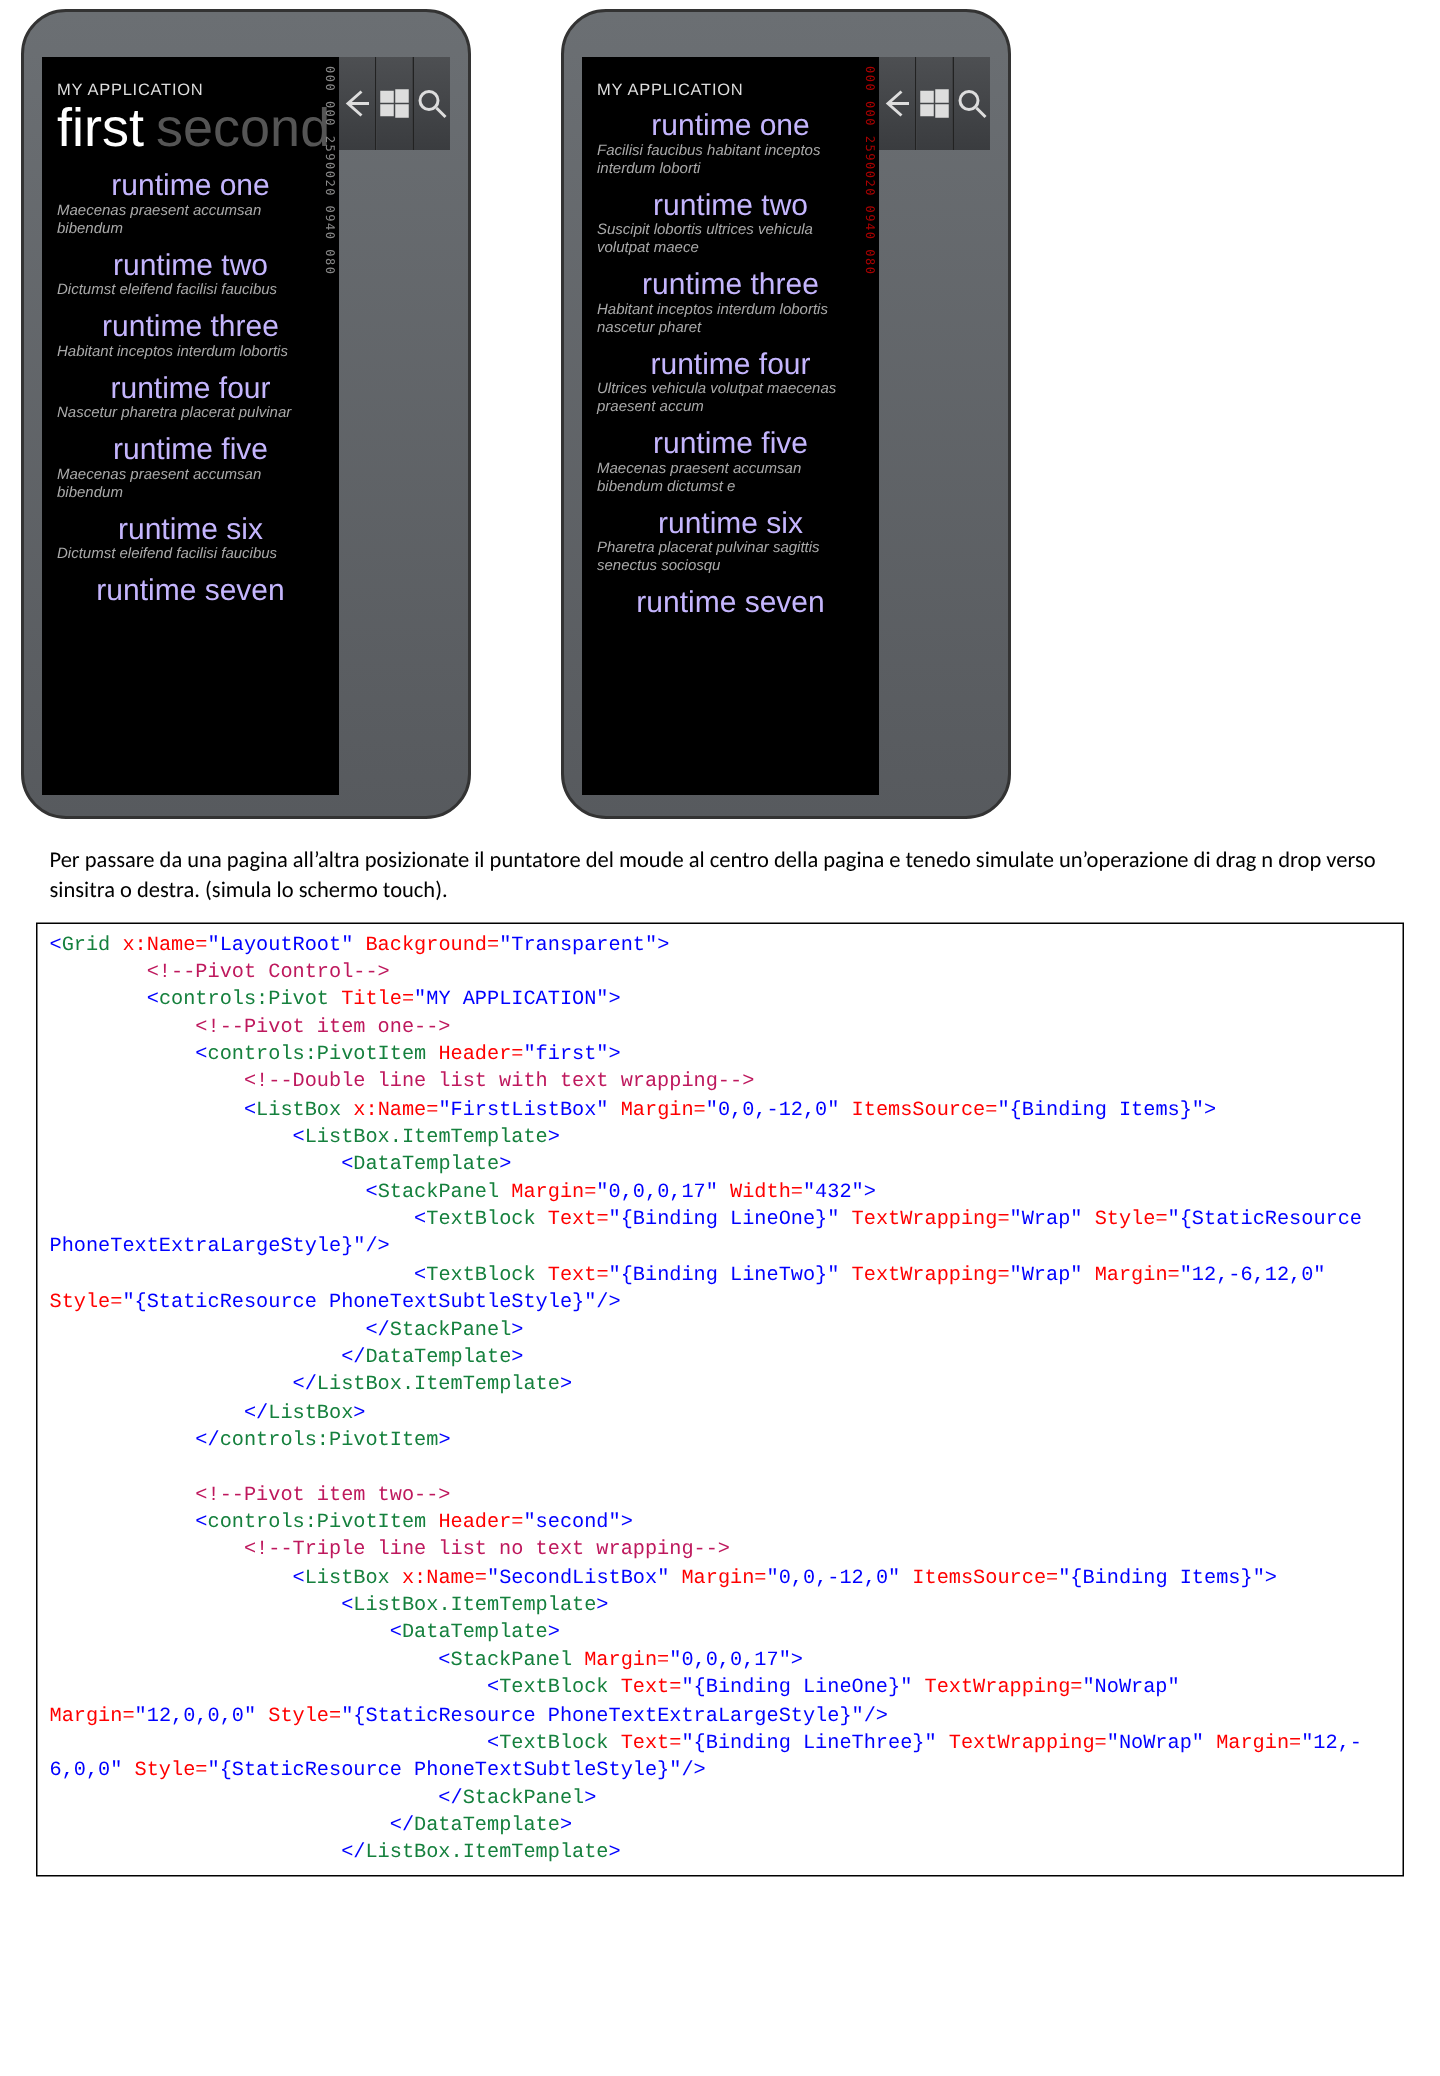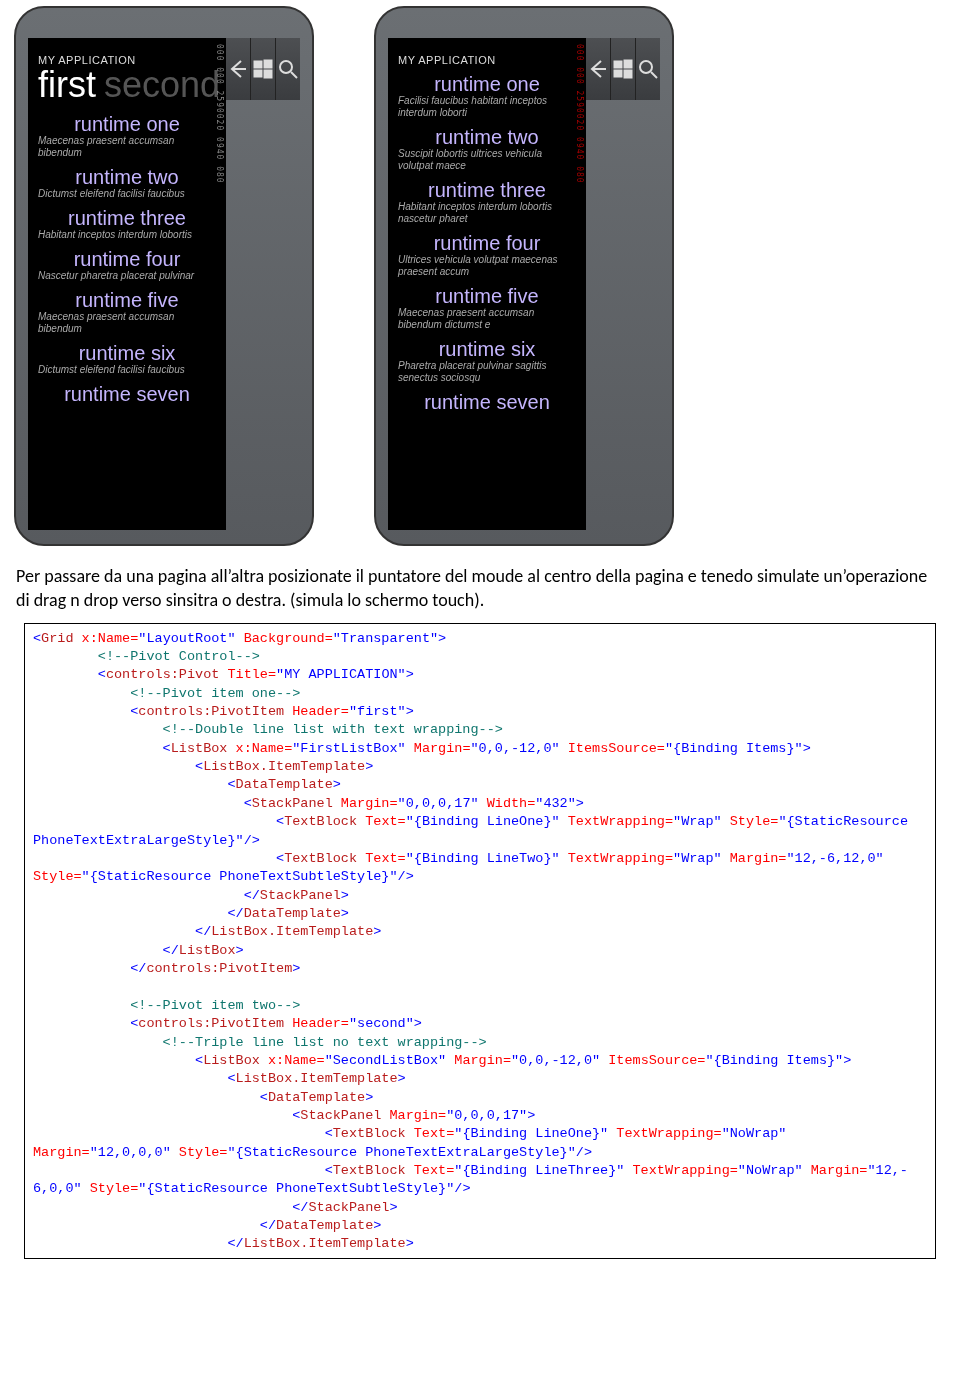--- a/index.html
+++ b/index.html
@@ -99,41 +99,41 @@
     align-items: center;
     justify-content: center;
     border-right: 1px solid #222;
     background: linear-gradient(#4d4f52, #3a3c3f);
     font-size: 22px;
   }
   .hw-btn:last-child { border-right: none; }
   .hw-btn svg { width: 24px; height: 24px; fill: #ddd; stroke:#ddd; }
 
   .prose {
-    padding: 0 16px;
-    font-size: 18px;
+    padding: 0 33px;
+    font-size: 15px;
     line-height: 1.35;
     color: #000;
   }
   .prose p { margin: 10px 0; }
 
   .code-box {
     margin: 10px 24px 0 24px;
     border: 1px solid #000;
     padding: 6px 8px 4px 8px;
     font-family: Consolas, "Courier New", monospace;
     font-size: 13.5px;
     line-height: 1.36;
     white-space: pre;
     overflow: hidden;
   }
-  .tag { color: #b91c1c; } 
+  .tag { color: #15803d; } 
   .attr-name { color: #ff0000; }
   .attr-val { color: #0000ff; }
-  .comment { color: #0f766e; }
+  .comment { color: #be185d; }
   .punct { color: #0000ff; }
 </style>
 </head>
 <body>
 
 <div class="page">
   <div class="phones-row">
 
     <div class="phone-frame">
       <div class="phone-screen">

